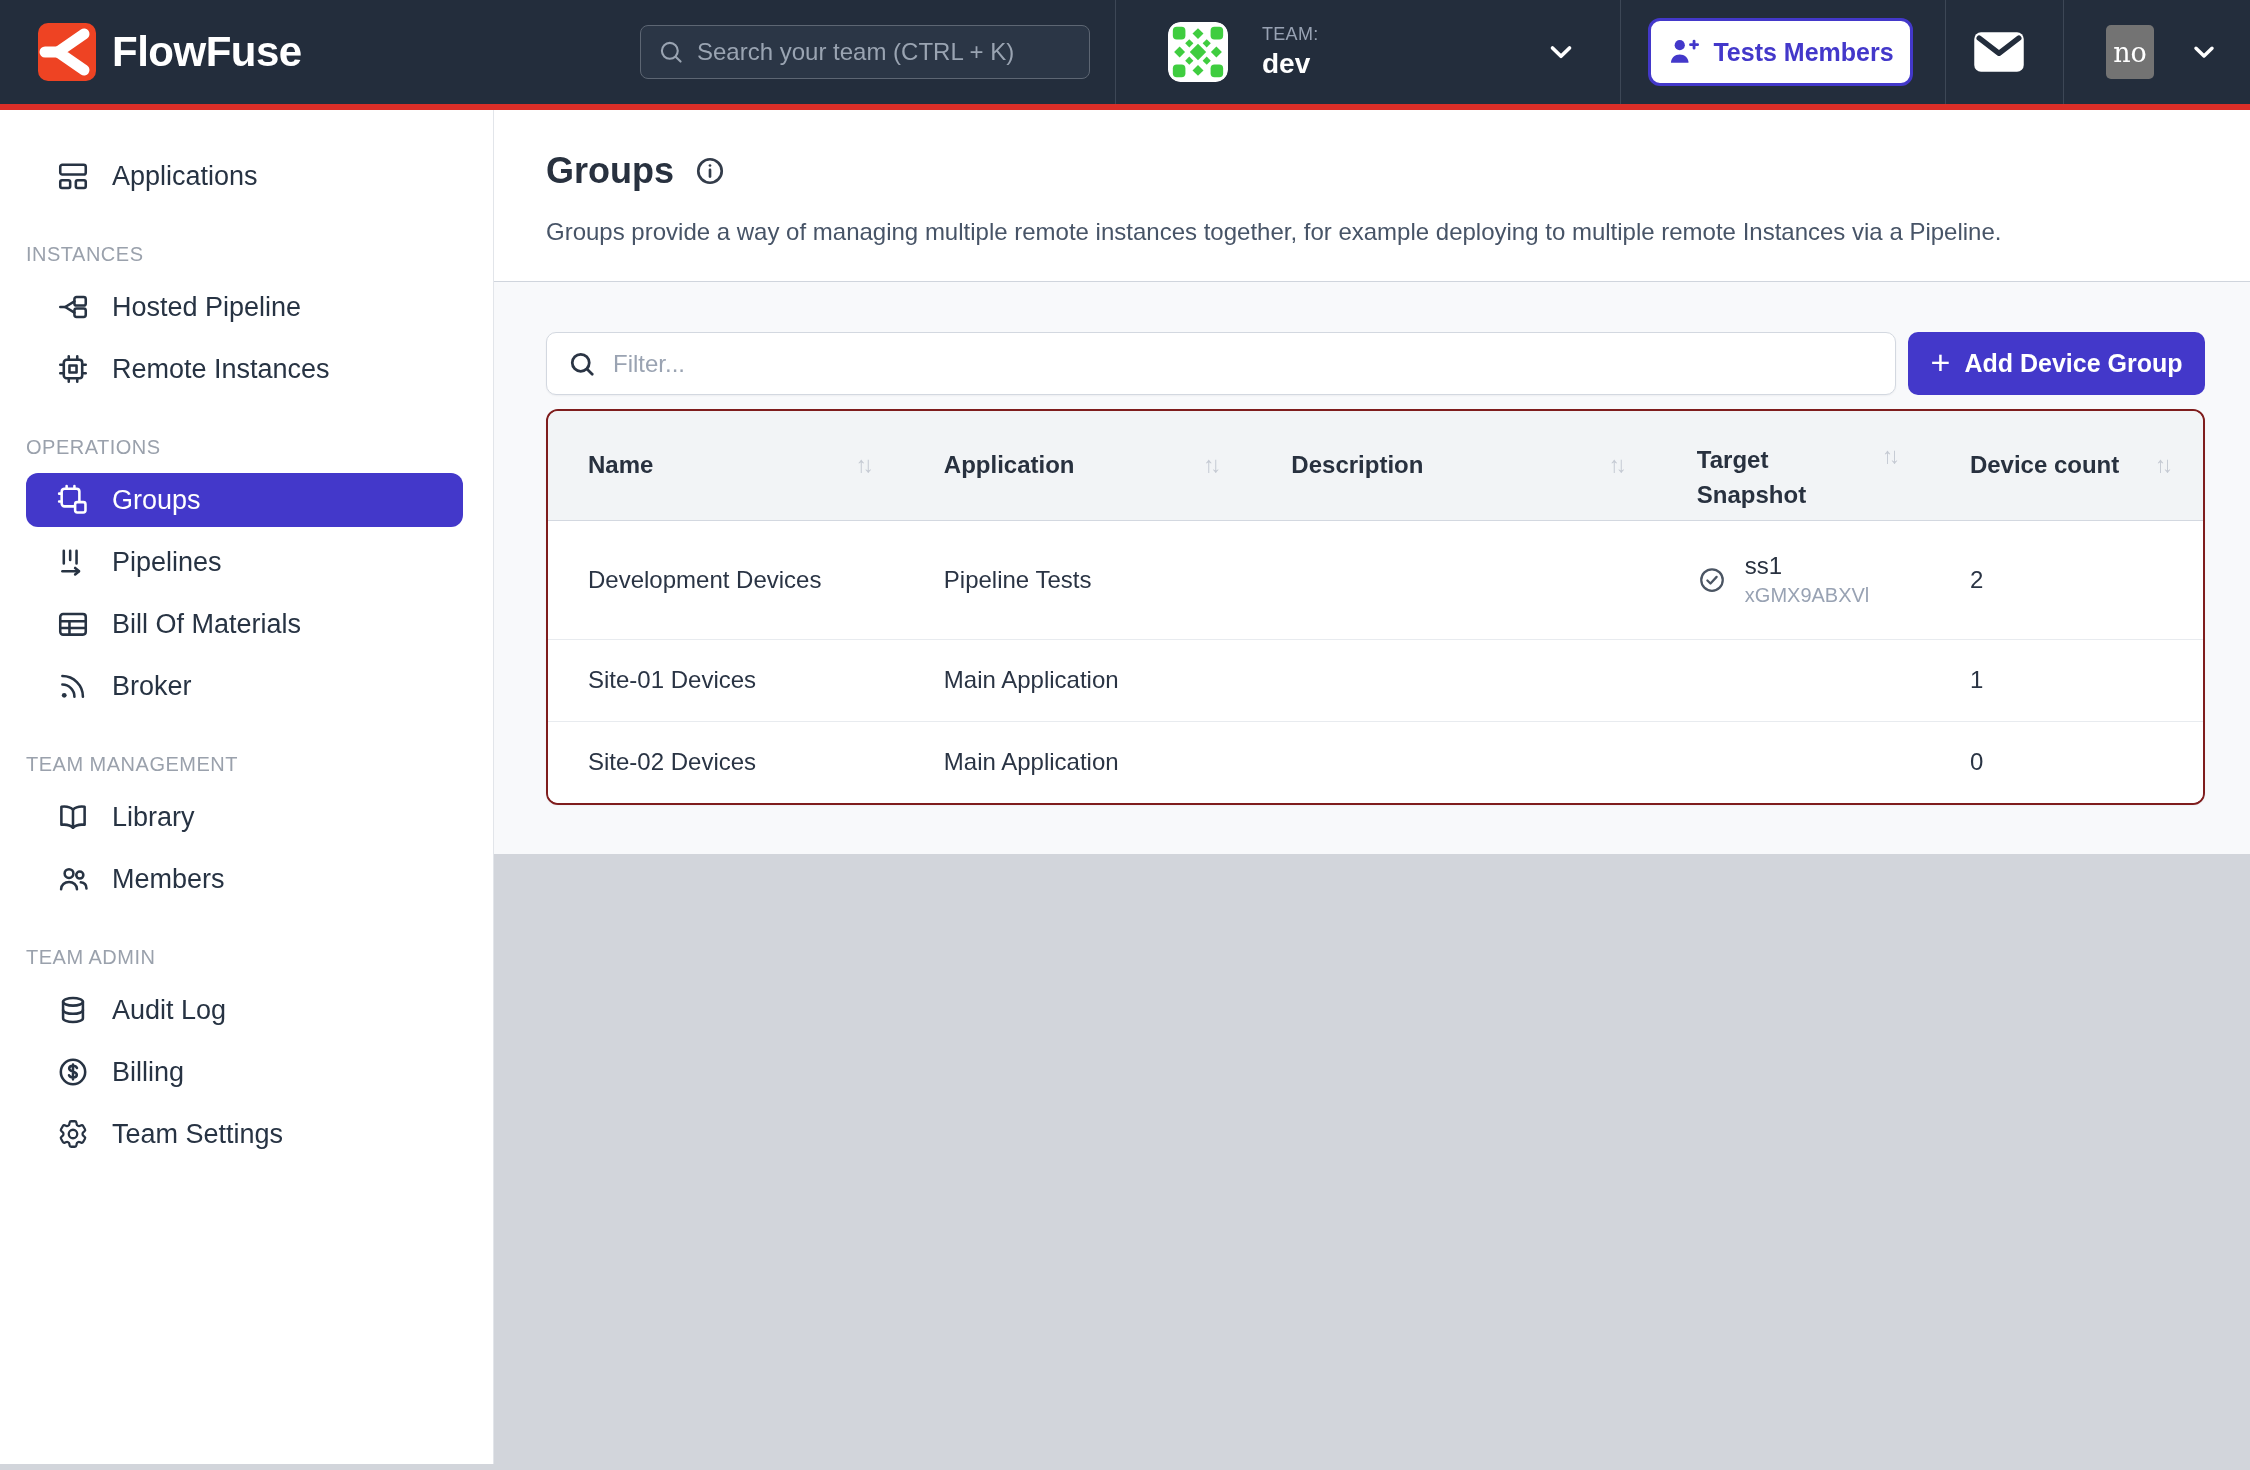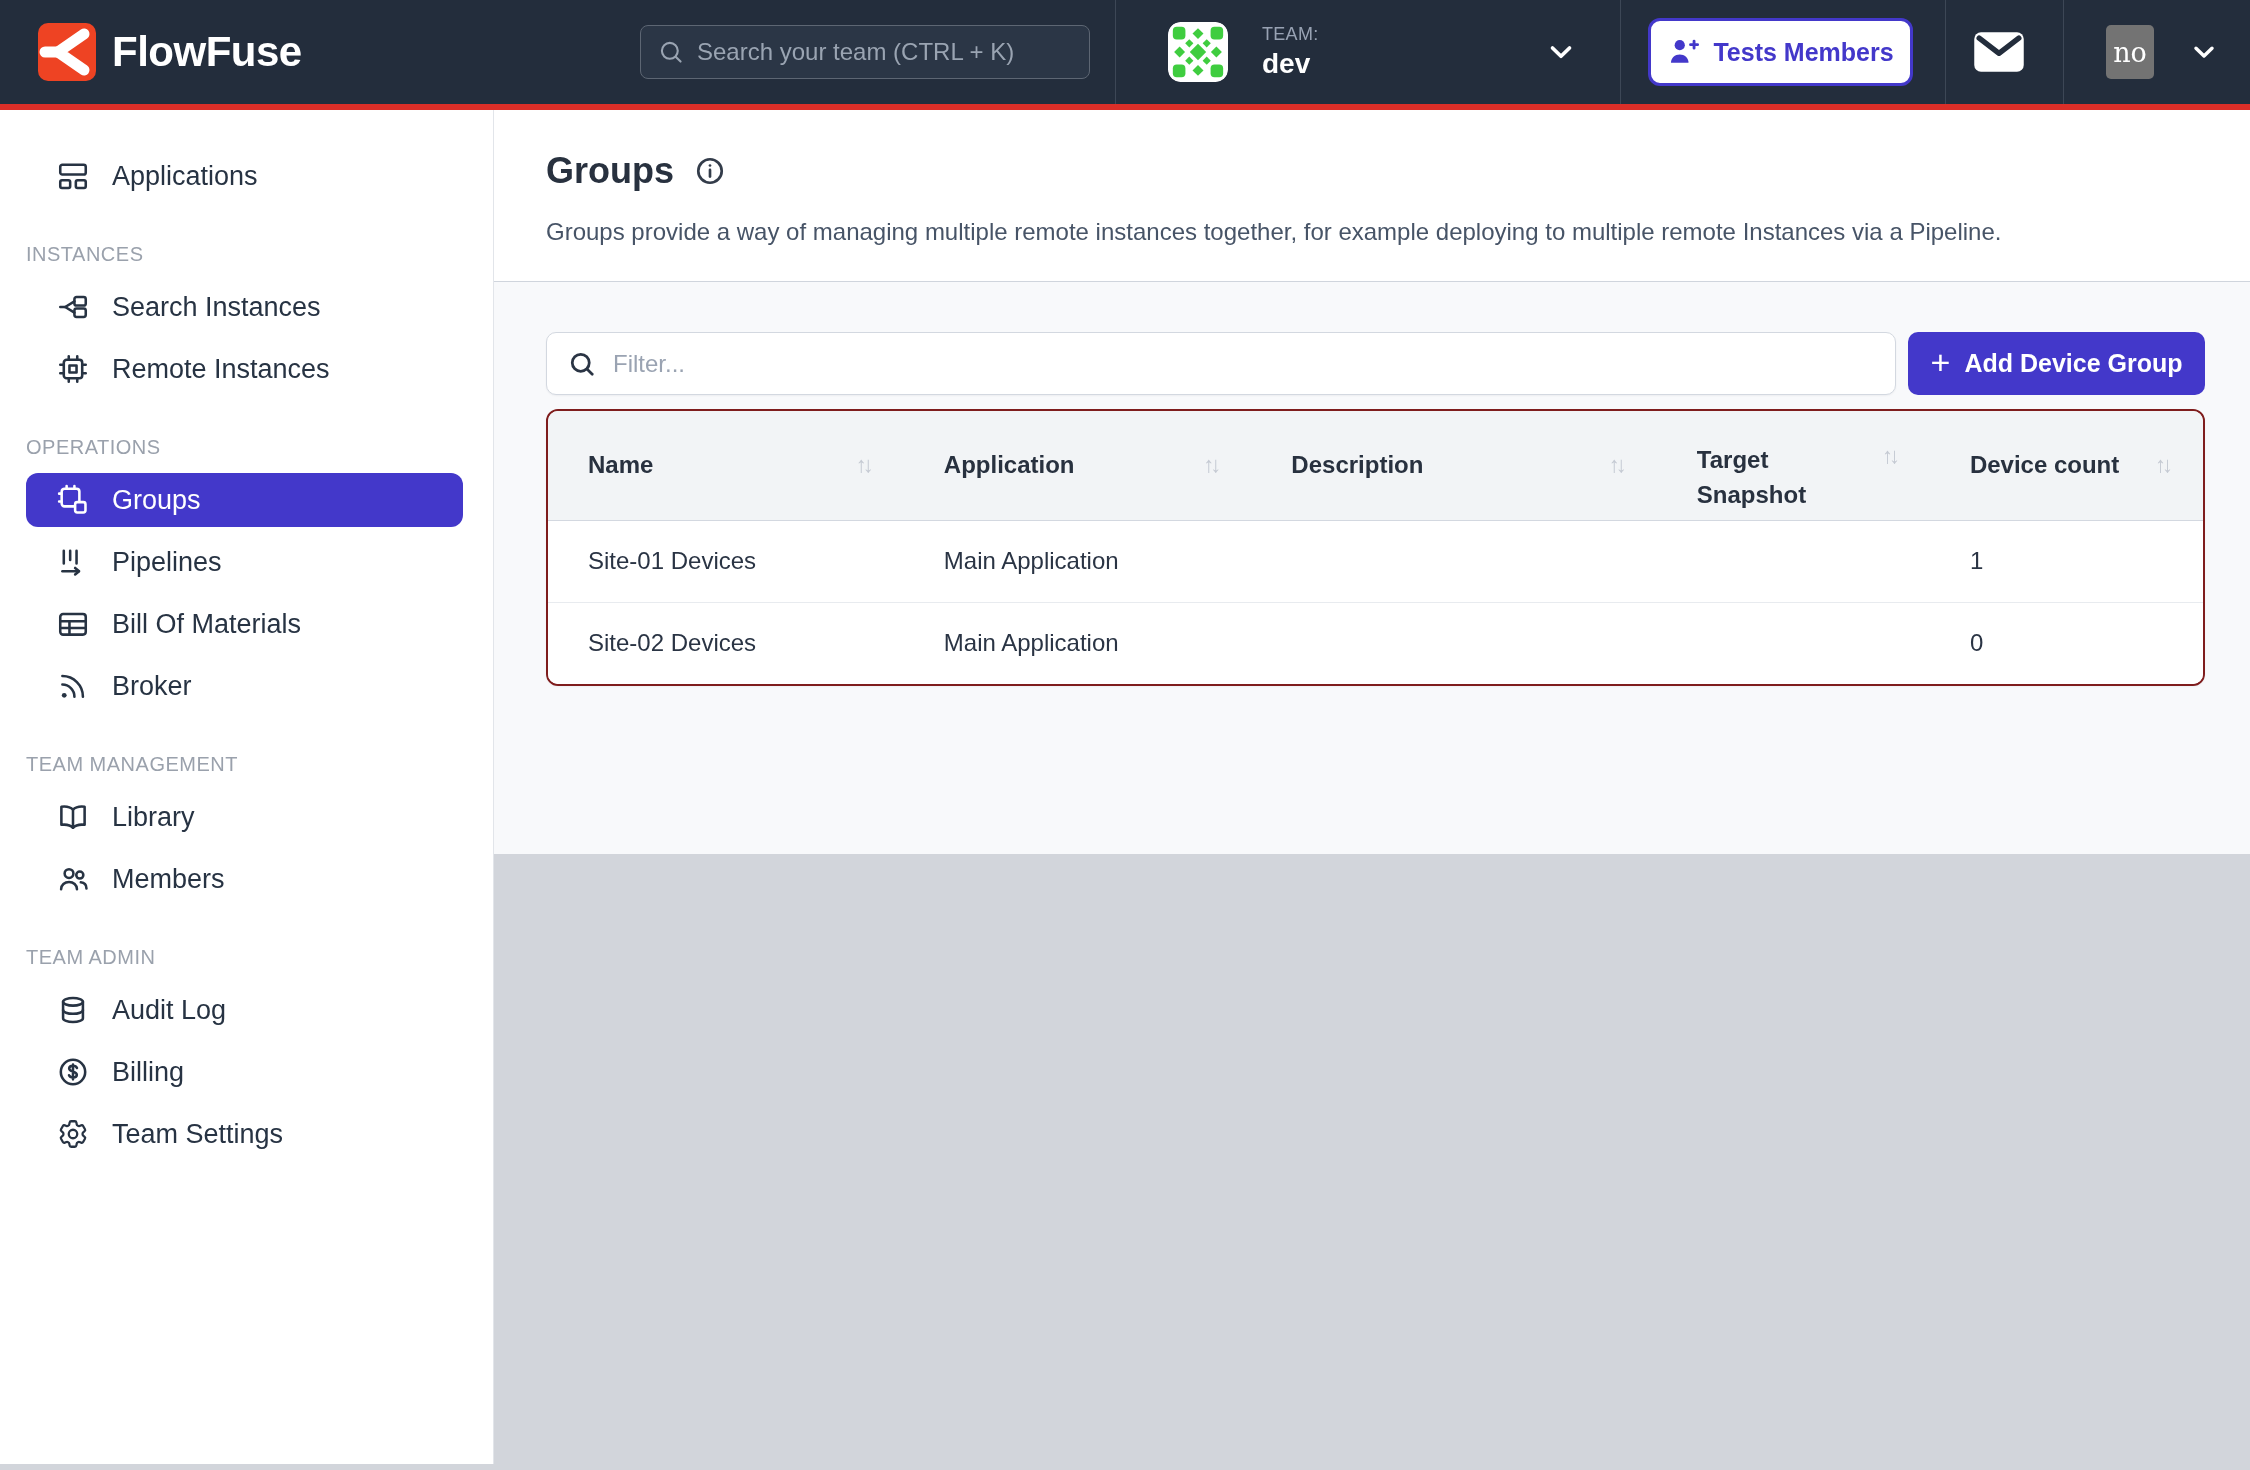--- a/index.html
+++ b/index.html
@@ -234,21 +234,21 @@
 
       <div class="side-heading">INSTANCES</div>
 
       <div class="side-item">
         <svg class="stroke-ic" viewBox="0 0 24 24">
           <path d="M3 12h3.5"></path>
             <path d="M6.5 12 13 8M6.5 12 13 16"></path>
           <rect x="13" y="5" width="8" height="6" rx="1.5"></rect>
           <rect x="13" y="13" width="8" height="6" rx="1.5"></rect>
         </svg>
-        <span>Search Instances</span>
+        <span>Hosted Pipeline</span>
       </div>
       <div class="side-item">
         <svg class="stroke-ic" viewBox="0 0 24 24">
           <rect x="5.5" y="5.5" width="13" height="13" rx="2"></rect>
           <rect x="9.5" y="9.5" width="5" height="5"></rect>
           <path d="M9 3v2.5M15 3v2.5M9 18.5V21M15 18.5V21M3 9h2.5M3 15h2.5M18.5 9H21M18.5 15H21"></path>
         </svg>
         <span>Remote Instances</span>
       </div>
 
@@ -398,20 +398,38 @@
                 </th>
                 <th>
                   <div class="th-inner">
                       <span class="th-label">Device count</span>
                       <span class="sort-arrows">↑↓</span>
                     </div>
                 </th>
               </tr>
             </thead>
             <tbody>
+              <tr class="row-tall">
+                <td>Development Devices</td>
+                <td>Pipeline Tests</td>
+                <td></td>
+                <td>
+                  <div class="snap-cell">
+                    <svg class="stroke-ic" width="30" height="30" viewBox="0 0 24 24" style="color:#4b5563">
+                      <circle cx="12" cy="12" r="8.6"></circle>
+                        <path d="M8.3 12.4l2.5 2.4 4.9-5.3"></path>
+                    </svg>
+                    <div>
+                      <div class="snap-name">ss1</div>
+                      <div class="snap-id">xGMX9ABXVl</div>
+                    </div>
+                  </div>
+                </td>
+                <td>2</td>
+              </tr>
               <tr class="row-std">
                 <td>Site-01 Devices</td>
                 <td>Main Application</td>
                 <td></td>
                 <td></td>
                 <td>1</td>
               </tr>
               <tr class="row-std">
                 <td>Site-02 Devices</td>
                 <td>Main Application</td>

